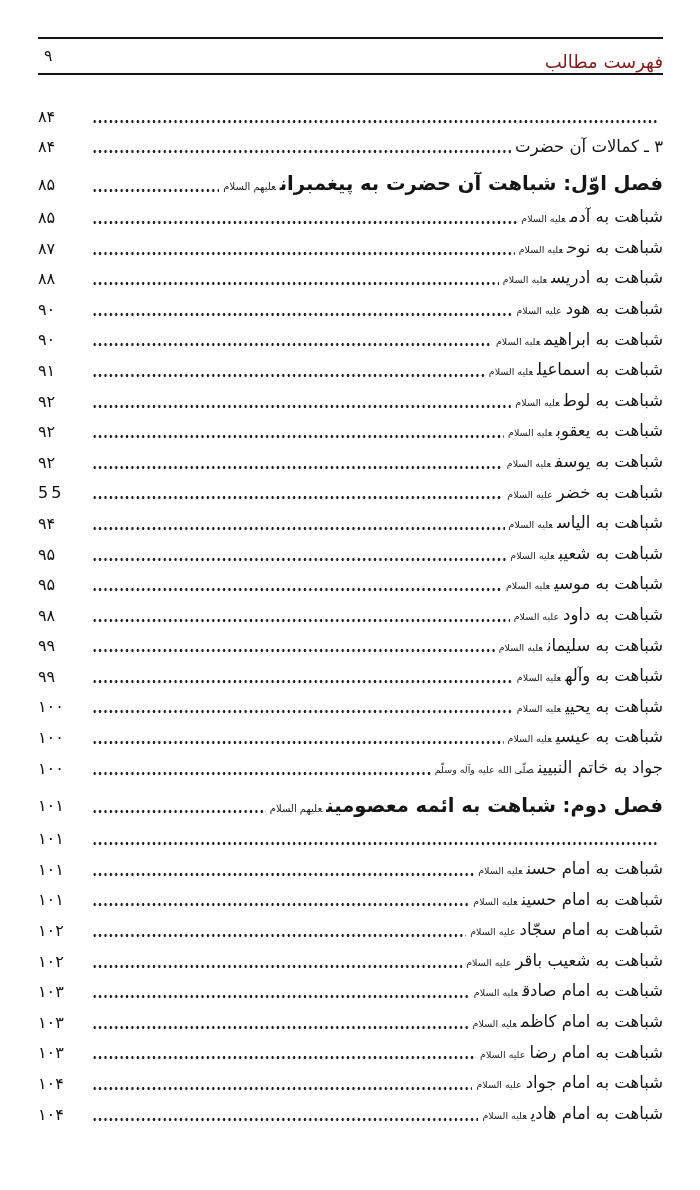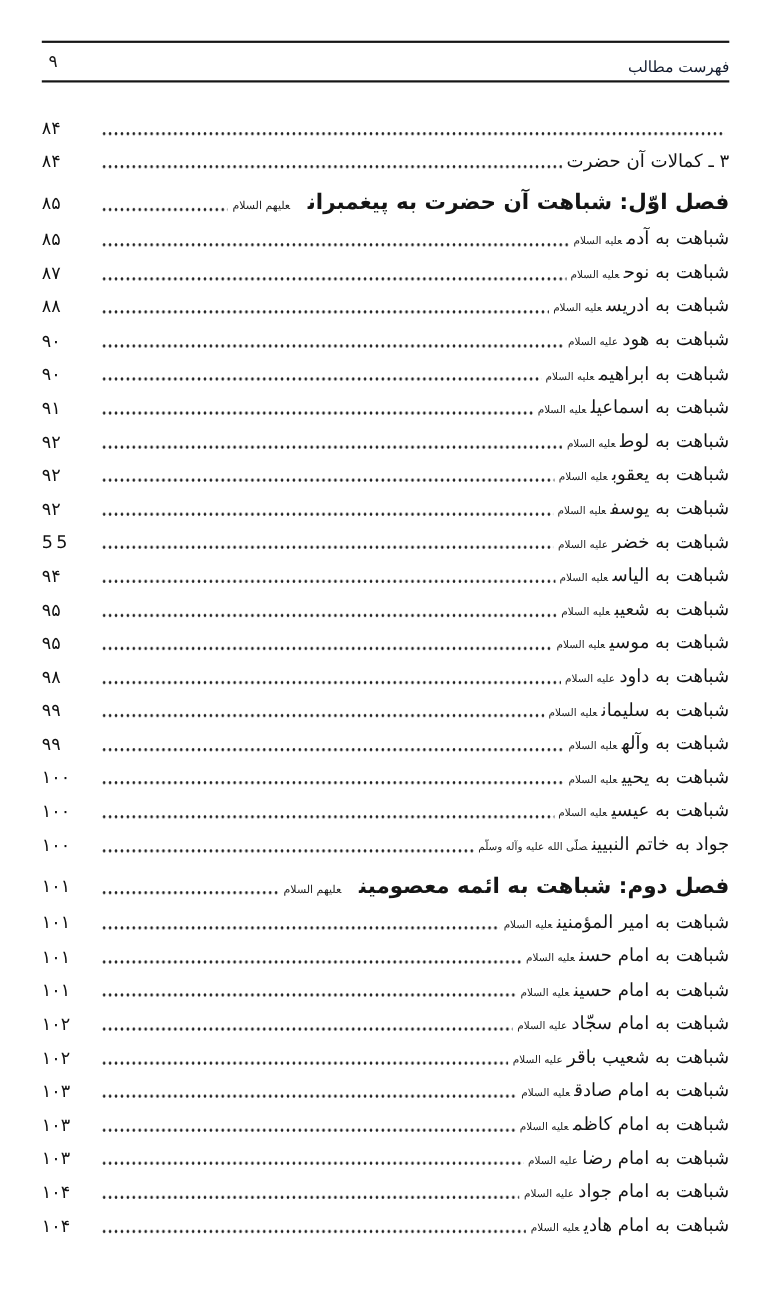--- a/index.html
+++ b/index.html
@@ -26,22 +26,22 @@
   .running-head {
     margin-top: 37px;
     height: 34px;
     border-top: 2px solid #151515;
     border-bottom: 2px solid #151515;
     display: flex;
     justify-content: space-between;
     align-items: center;
   }
   .head-title {
-    font-size: 14px;
-    color: #0f172a;
+    font-size: 18px;
+    color: #7f1d1d;
     margin-top: 10px;
   }
   .head-page-num {
     font-size: 15.5px;
     color: #1a1a1a;
     padding-left: 6px;
   }
   
   .toc {
     margin-top: 26px;
@@ -58,21 +58,20 @@
   }
   .entry {
     flex: 0 0 auto;
     font-size: 16.5px;
     line-height: 1;
   }
   .row.chapter .entry-label {
     font-weight: bold;
     font-size: 19.5px;
     letter-spacing: 0.2px;
-    margin-left: 12px;
   }
   .entry-suffix {
     font-size: 9.5px;
     color: #1c1c1c;
     margin: 0 4px 0 0;
     font-weight: normal;
   }
   .row.chapter .entry-suffix {
     font-size: 10px;
   }
@@ -287,23 +286,20 @@
 
   <div class="row chapter">
     <span class="entry">
       <span class="entry-label">فصل دوم: شباهت به ائمه معصومین</span><span class="entry-suffix">علیهم السلام</span>
     </span>
     <span class="leader"></span>
     <span class="page-num">۱۰۱</span>
   </div>
 
   <div class="row item">
-    <span class="entry">
-      <span class="entry-label">شباهت به امیر المؤمنین</span><span class="entry-suffix">علیه السلام</span>
-    </span>
     <span class="leader"></span>
     <span class="page-num">۱۰۱</span>
   </div>
 
   <div class="row item">
     <span class="entry">
       <span class="entry-label">شباهت به امام حسن</span><span class="entry-suffix">علیه السلام</span>
     </span>
     <span class="leader"></span>
     <span class="page-num">۱۰۱</span>

